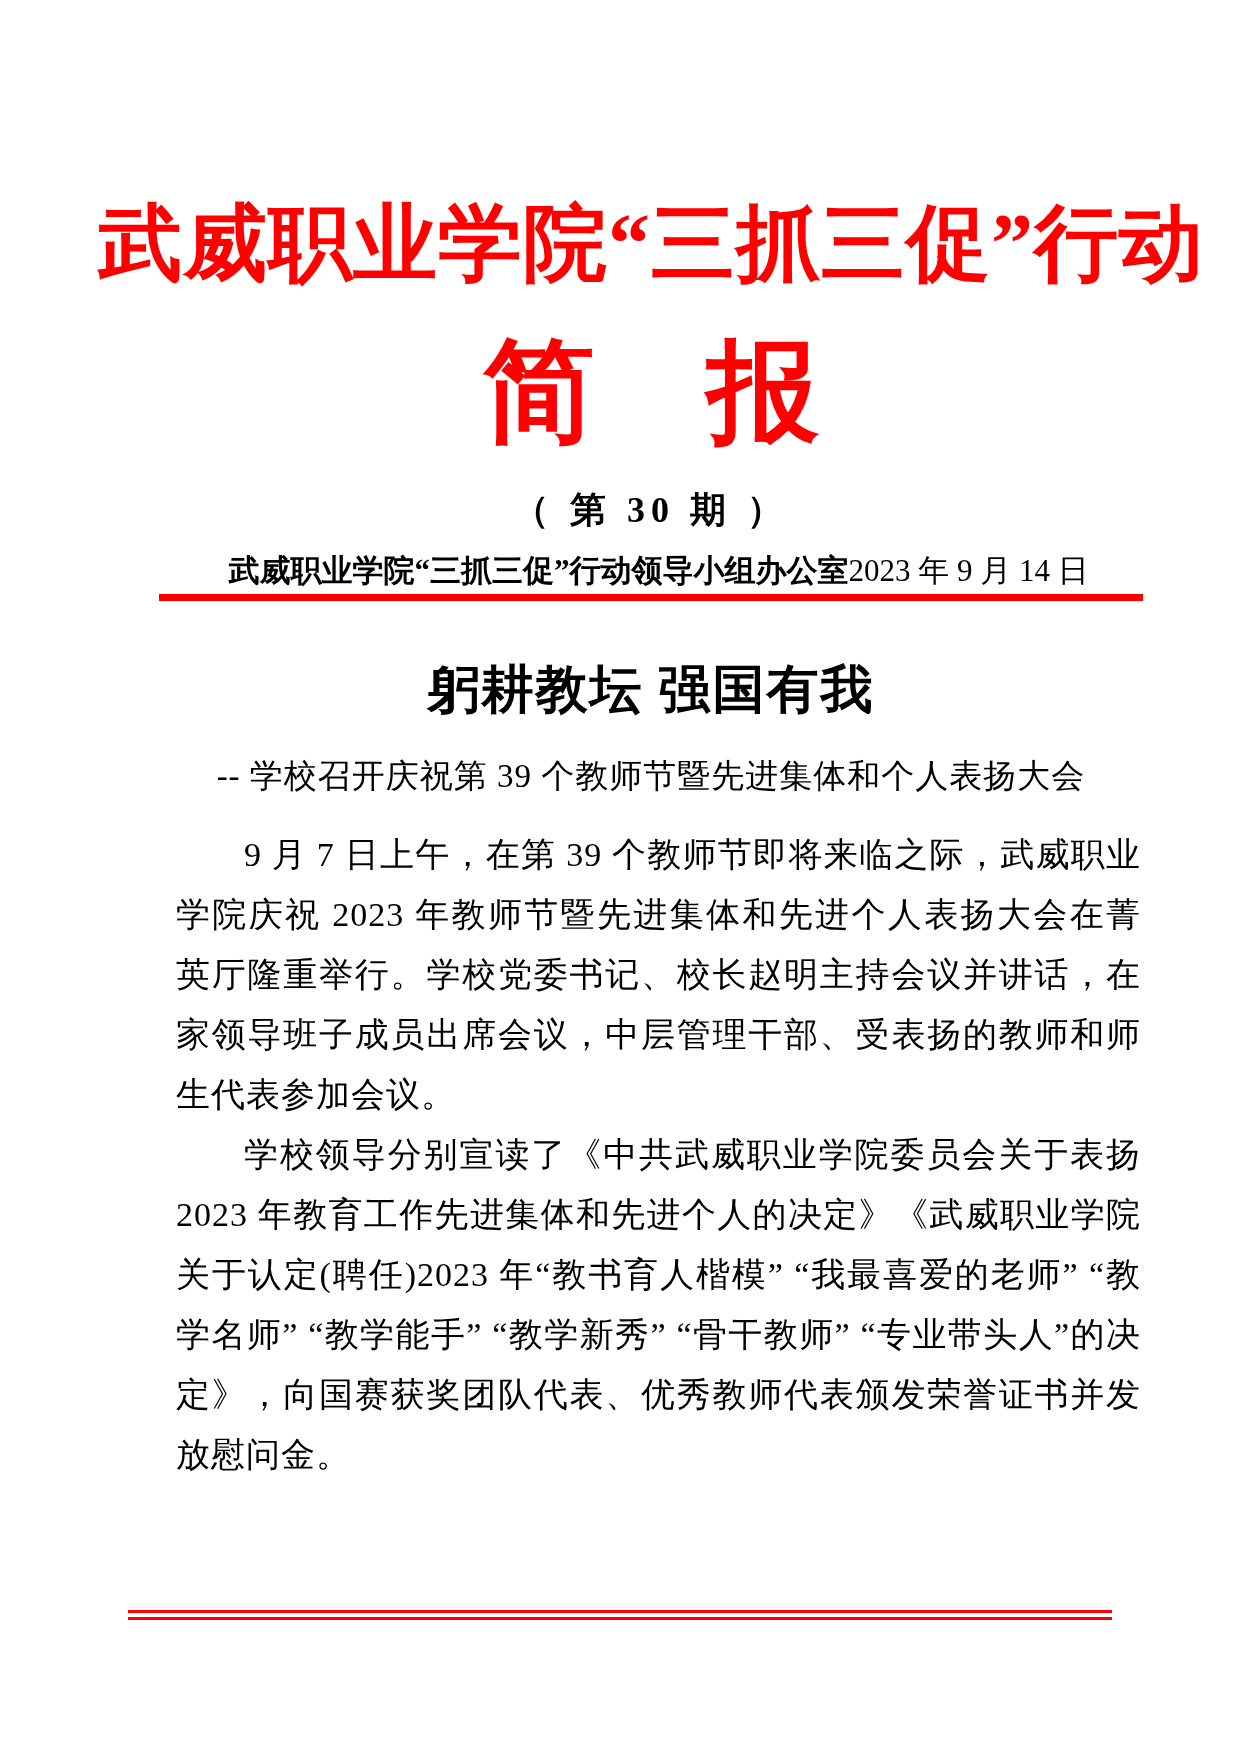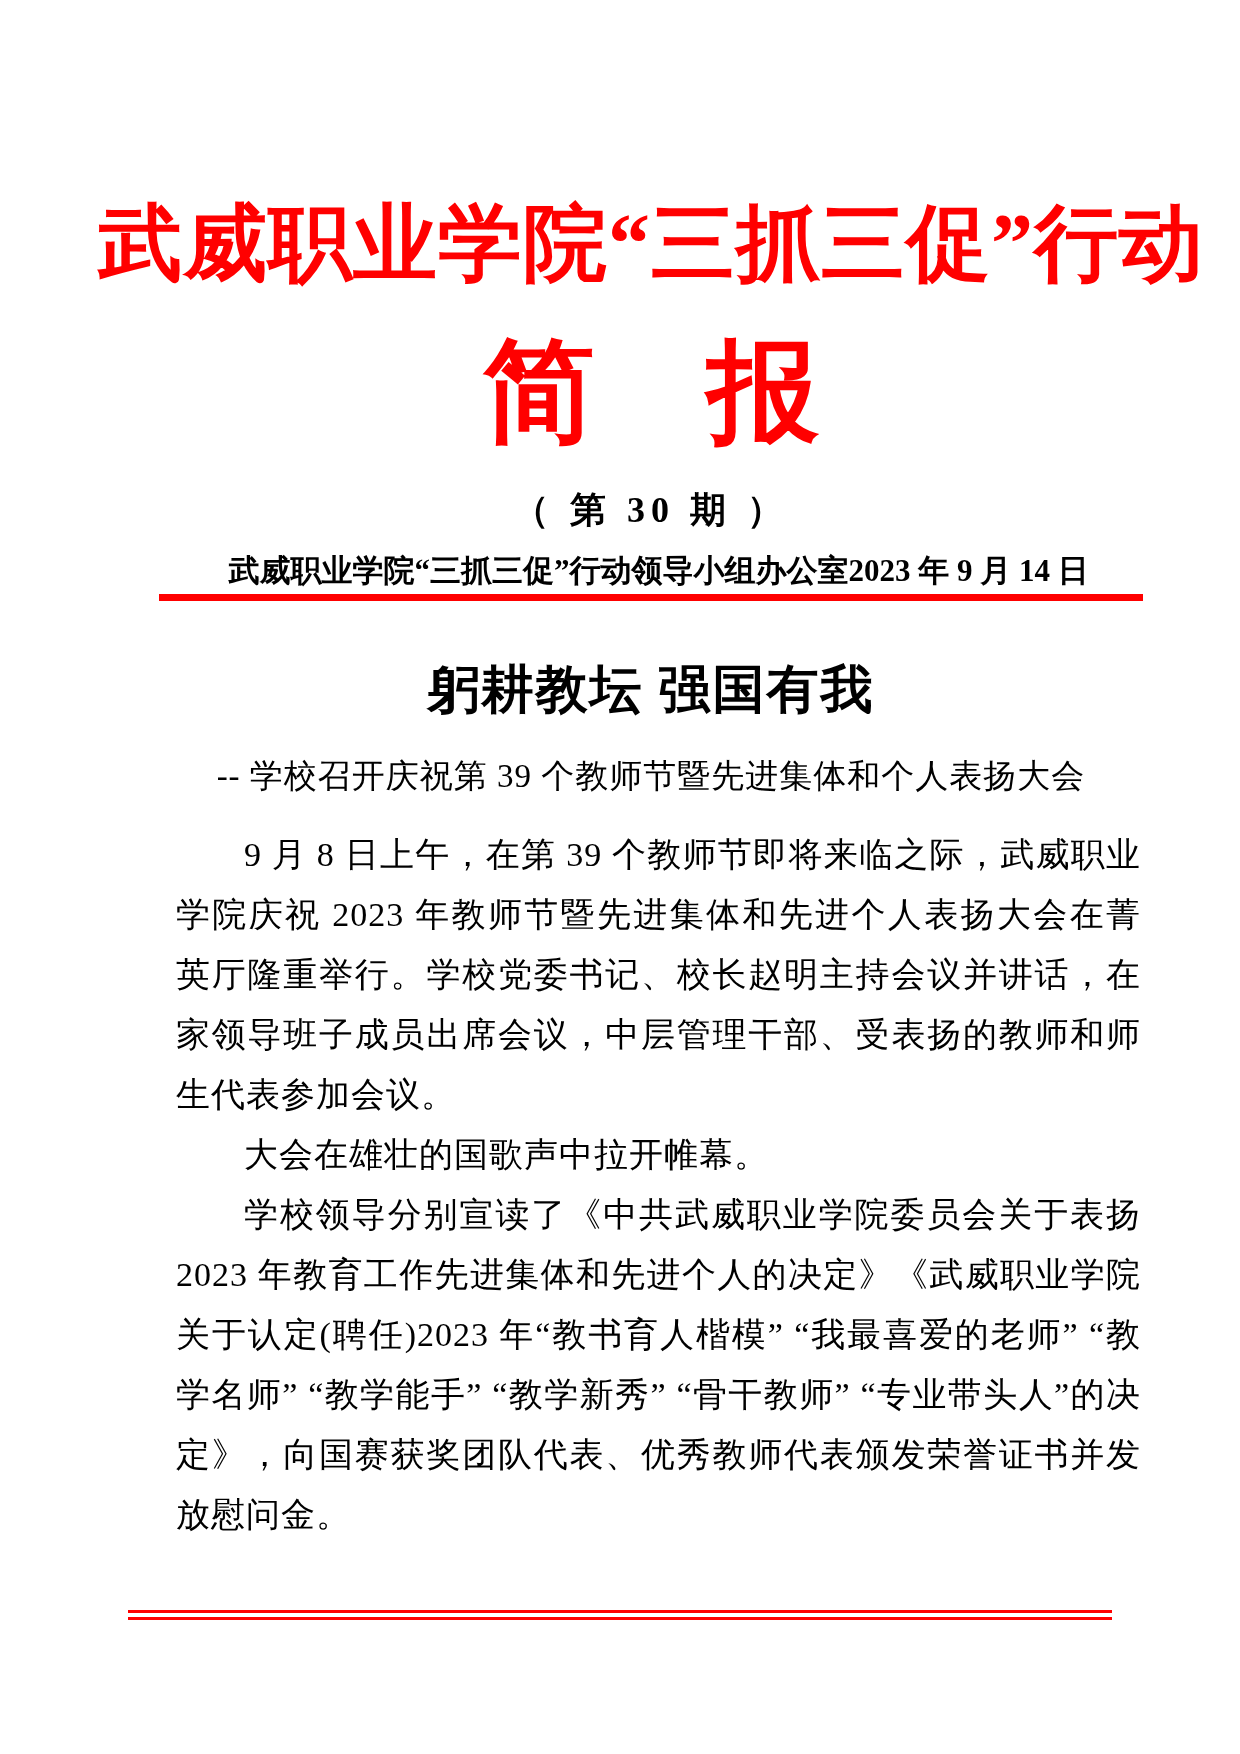--- a/index.html
+++ b/index.html
@@ -43,21 +43,21 @@
   }
   .org-date-row{
     display:flex;
     justify-content:center;
     align-items:flex-end;
     margin:26px 130px 0 145px;
     font-size:31px;
     line-height:1.1;
   }
   .org-name{font-weight:600;}
-  .issue-date{font-weight:700;}
+  .issue-date{font-weight:400;}
   .header-rule{
     margin:6px 128px 0 128px;
     height:7px;
     background:#ff0000;
   }
   
   .article-title{
     margin-top:60px;
     text-align:center;
     font-size:52px;
@@ -109,20 +109,19 @@
     <span class="issue-date">2023 年 9 月 14 日</span>
   </div>
 
   <div class="header-rule"></div>
 
   <div class="article-title">躬耕教坛 强国有我</div>
 
   <div class="article-subtitle">-- 学校召开庆祝第 39 个教师节暨先进集体和个人表扬大会</div>
 
   <div class="article-body">
-    <p>9 月 8 日上午，在第 39 个教师节即将来临之际，武威职业学院庆祝 2023 年教师节暨先进集体和先进个人表扬大会在菁英厅隆重举行。学校党委书记、校长赵明主持会议并讲话，在家领导班子成员出席会议，中层管理干部、受表扬的教师和师生代表参加会议。</p>
-    <p>大会在雄壮的国歌声中拉开帷幕。</p>
+    <p>9 月 7 日上午，在第 39 个教师节即将来临之际，武威职业学院庆祝 2023 年教师节暨先进集体和先进个人表扬大会在菁英厅隆重举行。学校党委书记、校长赵明主持会议并讲话，在家领导班子成员出席会议，中层管理干部、受表扬的教师和师生代表参加会议。</p>
     <p>学校领导分别宣读了《中共武威职业学院委员会关于表扬 2023 年教育工作先进集体和先进个人的决定》《武威职业学院关于认定(聘任)2023 年“教书育人楷模” “我最喜爱的老师” “教学名师” “教学能手” “教学新秀” “骨干教师” “专业带头人”的决定》，向国赛获奖团队代表、优秀教师代表颁发荣誉证书并发放慰问金。</p>
   </div>
 
   <div class="footer-rule"></div>
 
 </div>
 
 </body></html>

